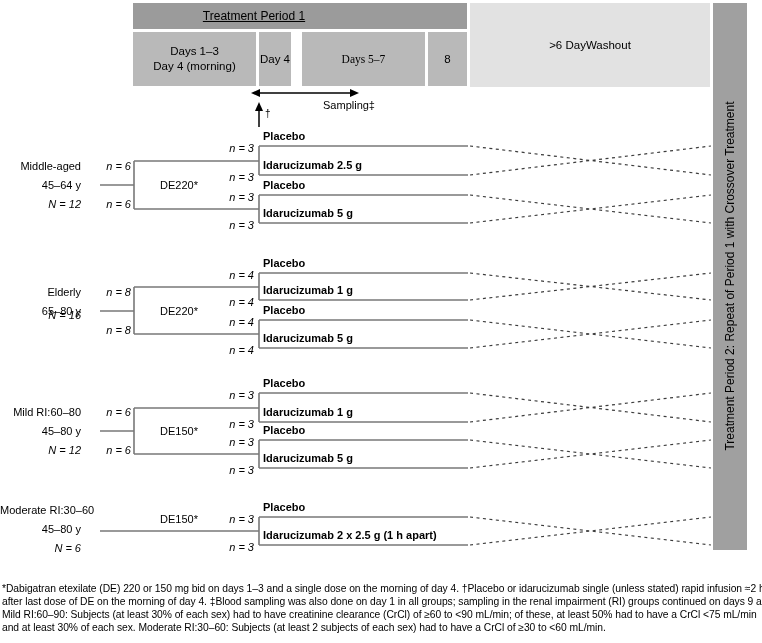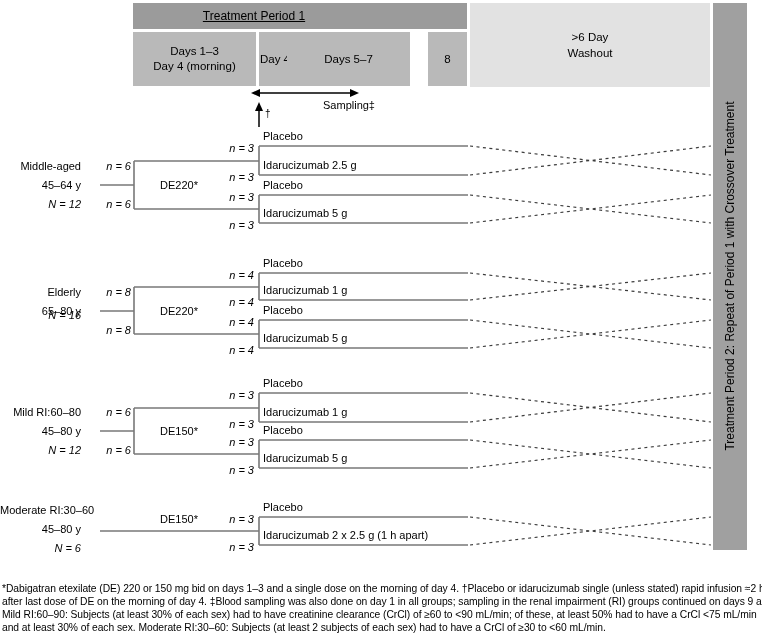--- a/index.html
+++ b/index.html
@@ -11,33 +11,33 @@
   .ar{stroke:#000;stroke-width:1.5;fill:none;}
   .ah{fill:#000;stroke:none;}
 
   .p1bar{position:absolute;left:133px;top:3px;width:334px;height:26px;background:#9b9b9b;}
   .p1text{position:absolute;left:254px;top:16px;transform:translate(-50%,-50%);
           font-size:12px;white-space:nowrap;text-decoration:underline;}
   .dbox{position:absolute;top:32px;height:54px;background:#b9b9b9;display:flex;
         flex-direction:column;align-items:center;justify-content:center;text-align:center;
         font-size:11.5px;line-height:15px;}
   .wbox{position:absolute;left:470px;top:3px;width:240px;height:84px;background:#e2e2e2;
-        display:flex;flex-direction:column;align-items:center;justify-content:center;
+        display:flex;flex-direction:row;align-items:center;justify-content:center;
         text-align:center;font-size:11.5px;line-height:16px;}
   .vbar{position:absolute;left:713px;top:3px;width:34px;height:547px;background:#a0a0a0;}
   .vbar-text{position:absolute;left:730px;top:276px;transform:translate(-50%,-50%) rotate(-90deg);
              white-space:nowrap;font-size:12px;}
 
   .txt{position:absolute;font-size:11px;line-height:13px;height:13px;white-space:nowrap;}
   .gl{left:0;width:81px;text-align:right;}
   .it{font-style:italic;}
   .nl{left:99px;width:32px;text-align:right;font-style:italic;}
   .nr{left:218px;width:36px;text-align:right;font-style:italic;}
   .de{left:150px;width:58px;text-align:center;}
-  .al{left:263px;font-weight:normal;}
+  .al{left:263px;font-weight:bold;}
   .samp{left:349px;top:99px;transform:translateX(-50%);}
   .dag{left:265px;top:107px;font-size:10px;}
 
   .foot{position:absolute;left:2px;top:582px;width:758px;font-size:10.3px;line-height:13px;
         letter-spacing:-0.05px;}
   .foot div{white-space:nowrap;}
 </style>
 </head>
 <body>
 
@@ -70,21 +70,21 @@
   <div class="p1bar"></div>
   <div class="p1text">Treatment Period 1</div>
 
   <div class="dbox" style="left:133px;width:123px;">
     <div>Days 1–3</div>
     <div>Day 4 (morning)</div>
   </div>
   <div class="dbox" style="left:259px;width:32px;text-align:right;">
     <div>Day 4</div>
   </div>
-  <div class="dbox" style="left:287px;width:123px;">
+  <div class="dbox" style="left:302px;width:123px;font-family:Liberation Serif, serif;">
     <div>Days 5–7</div>
   </div>
   <div class="dbox" style="left:428px;width:39px;">
     <div>8</div>
   </div>
 
   <div class="wbox">
     <div>&gt;6 Day</div>
     <div>Washout</div>
   </div>

